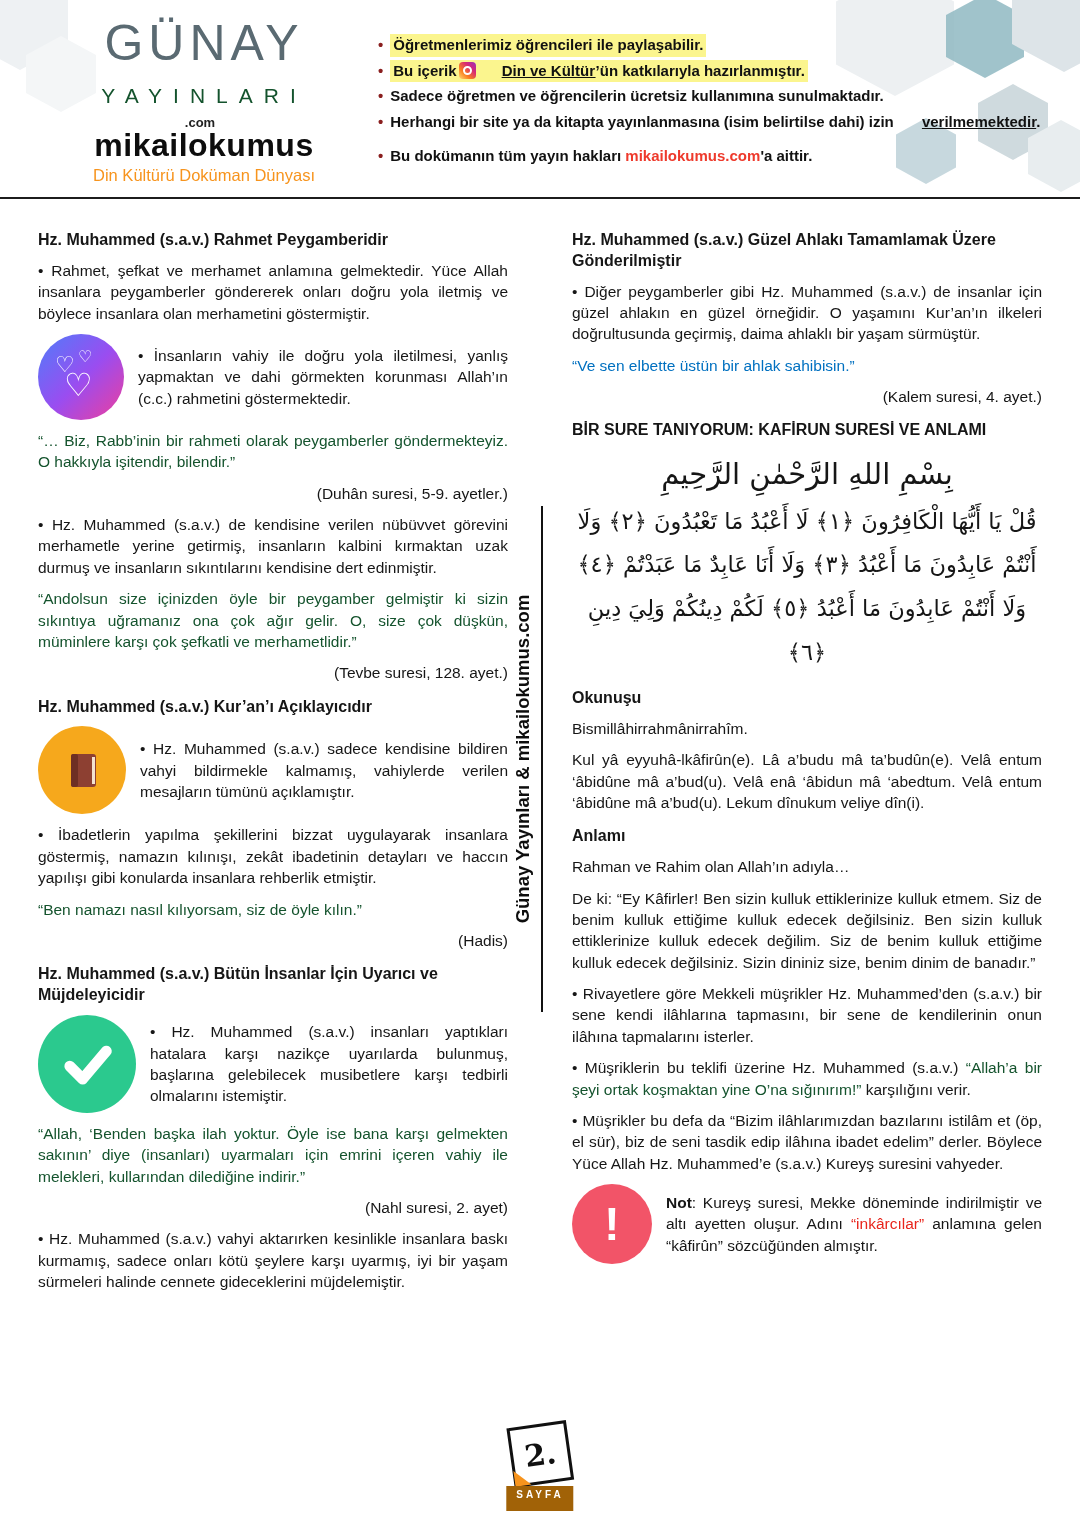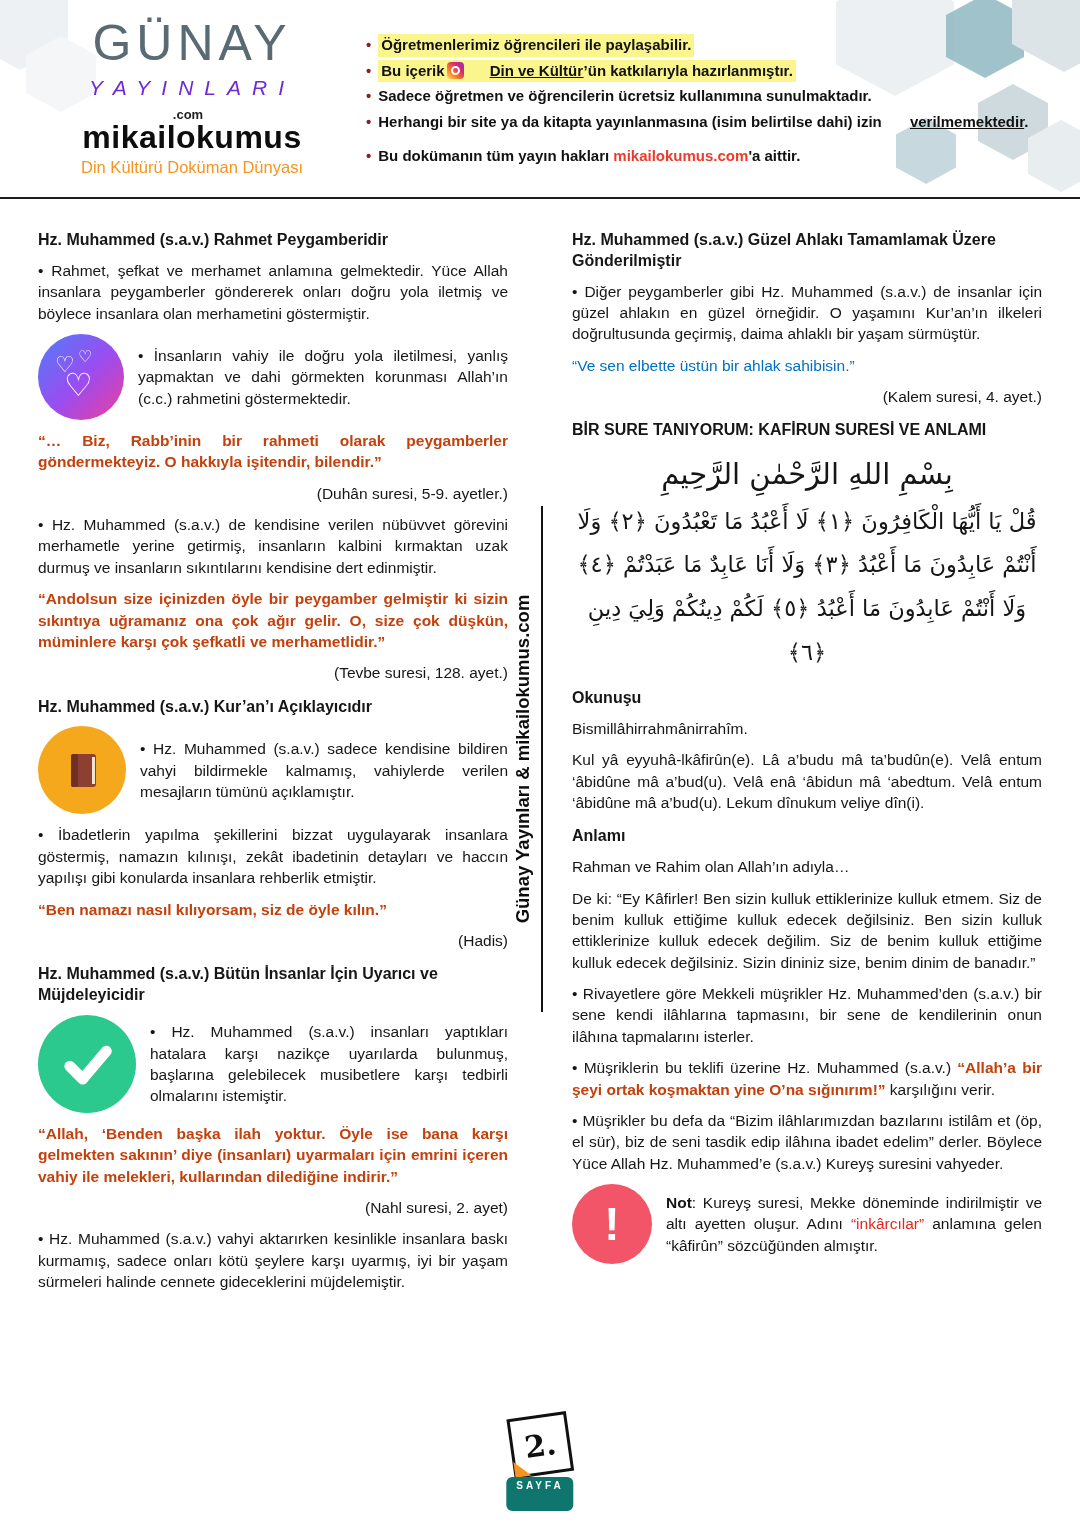--- a/index.html
+++ b/index.html
@@ -13,24 +13,24 @@
   .hx1 { left:-28px; top:-34px; width:96px; height:104px; background:#eef1f3; }
   .hx2 { left:26px; top:36px; width:70px; height:76px; background:#f4f6f7; }
   .hx3 { left:836px; top:-30px; width:118px; height:126px; background:#edf0f2; }
   .hx4 { left:946px; top:-6px; width:78px; height:84px; background:#8fb8c2; opacity:.85; }
   .hx5 { left:1012px; top:-40px; width:104px; height:112px; background:#dde4e8; }
   .hx6 { left:978px; top:84px; width:70px; height:76px; background:#cfdade; }
   .hx7 { left:896px; top:118px; width:60px; height:66px; background:#b9ced6; opacity:.8; }
   .hx8 { left:1028px; top:120px; width:66px; height:72px; background:#e8edef; }
 
   
-  .header { position:absolute; left:0; top:0; width:880px; height:197px; z-index:2; }
+  .header { position:absolute; left:12px; top:0; width:880px; height:197px; z-index:2; }
   .logo-block { position:absolute; left:42px; top:18px; width:300px; text-align:center; }
   .logo-gunay { font-size:50px; letter-spacing:5px; color:#5a6a72; font-weight:400; line-height:1; }
-  .logo-yayinlari { font-size:21px; letter-spacing:11px; color:#6d28d9; margin-top:8px;font-style:italic; }
+  .logo-yayinlari { font-size:21px; letter-spacing:11px; color:#14532d; margin-top:16px; }
   .logo-site-row { margin-top:8px; line-height:1; position:relative; }
   .logo-com { display:block; font-size:13px; font-weight:700; color:#222; padding-right:8px; }
   .logo-site { font-size:32px; font-weight:900; letter-spacing:.5px; color:#0d0d0d; }
   .logo-tagline { color:#f7941d; font-size:16.5px; margin-top:5px; }
 
   .notes { position:absolute; left:366px; top:34px; width:706px; font-size:15px; font-weight:700; line-height:1.5; color:#111; }
   .note-line { display:flex; gap:7px; margin-bottom:3px; align-items:flex-start; }
   .bullet { flex:0 0 auto; color:#8a1f1f; }
   .hl { background:#fbf58e; padding:0 3px; }
   .link-u { text-decoration:underline;padding-left:24px; }
@@ -44,21 +44,21 @@
   .header-rule { position:absolute; left:0; top:197px; width:1080px; border-top:2px solid #1c1c1c; z-index:2; }
 
   
   .columns { position:absolute; left:38px; top:212px; width:1004px; display:flex; z-index:2; }
   .col { width:470px; }
   .col-gap { width:64px; flex:0 0 auto; }
 
   .col p { margin:0 0 10px; font-size:15.5px; line-height:1.38; text-align:justify; }
   h3.sec { font-size:16px; font-weight:700; margin:13px 0 9px; line-height:1.3; }
   h3.first { margin-top:18px; }
-  .quote { color:#c2410c;font-weight:bold; }
+  .quote { color:#14532d; }
   .quote-blue { color:#0070c0; }
   .red { color:#e8251c; }
   .src { text-align:right !important; margin:0 0 10px; }
 
   .icon-row { display:flex; align-items:center; gap:14px; margin:4px 0 10px; }
   .icon-row p { margin:0; flex:1; }
   .circle { flex:0 0 auto; border-radius:50%; display:flex; align-items:center; justify-content:center; position:relative; }
 
   .hearts { width:86px; height:86px; background:linear-gradient(135deg,#4f7dfa 0%,#9a4df0 52%,#ee3e9c 100%); }
   .hearts .h1 { position:absolute; left:17px; top:18px; color:#fff; font-size:22px; }
@@ -79,22 +79,22 @@
   .basmala { font-size:29px; line-height:1.7; }
   .ayat { font-size:22.5px; line-height:1.95; }
 
   
   .page-badge { position:absolute; left:50%; bottom:16px; transform:translateX(-50%); text-align:center; z-index:2; }
   .badge-square { width:54px; height:54px; background:#fff; border:3px solid #101010; transform:rotate(-8deg);
                   display:flex; align-items:center; justify-content:center; margin:0 auto; position:relative;
                   font-family:"DejaVu Serif", serif; font-size:30px; font-weight:700; color:#101010; }
   .badge-tri { position:absolute; left:-2px; bottom:-2px; width:0; height:0;
                border-left:16px solid #f7941d; border-top:16px solid transparent; }
-  .badge-label { margin-top:-7px; position:relative; background:#0f766e; color:#fff; display:inline-block;
-                 font-size:10px; letter-spacing:3px; padding:3px 10px 20px; font-weight:700;border-radius:6px; }
+  .badge-label { margin-top:-7px; position:relative; background:#a16207; color:#fff; display:inline-block;
+                 font-size:10px; letter-spacing:3px; padding:3px 10px 11px; font-weight:700; }
 </style>
 </head>
 <body>
 
 <div class="page">
 
   <div class="hex hx1"></div>
   <div class="hex hx2"></div>
   <div class="hex hx3"></div>
   <div class="hex hx4"></div>

